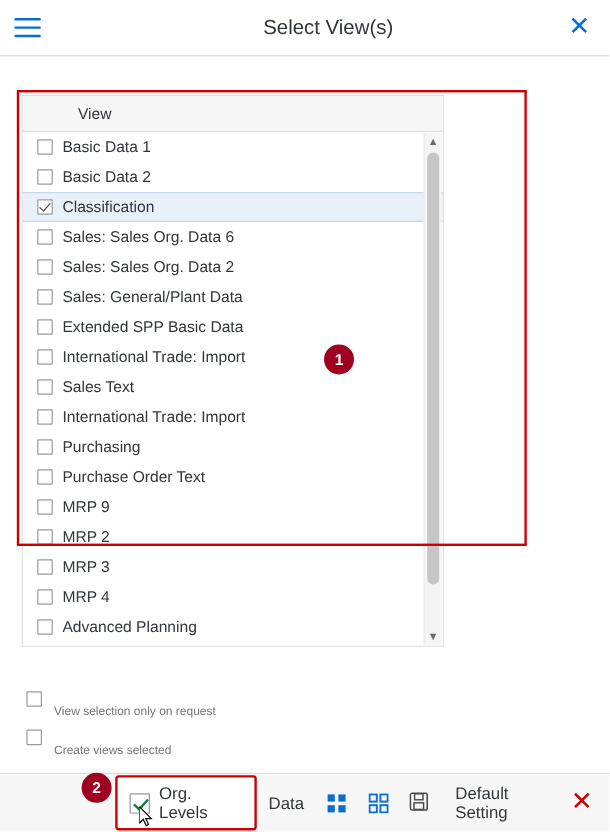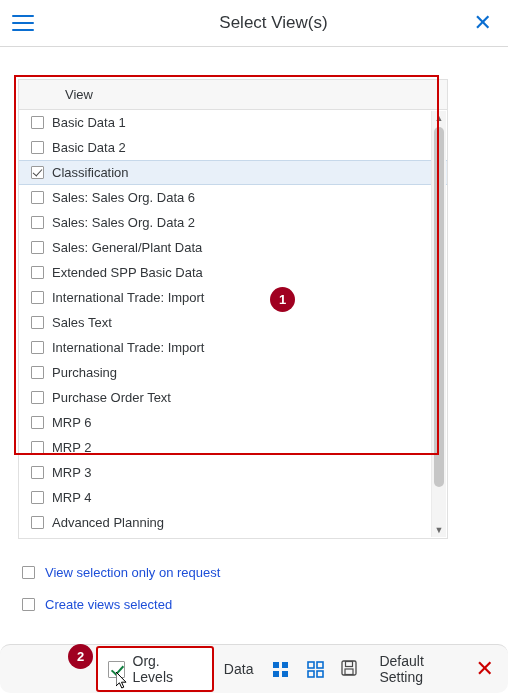--- a/index.html
+++ b/index.html
@@ -66,21 +66,21 @@
   .content {
     position: relative;
     padding: 0;
   }
 
   
   .table-panel {
     position: absolute;
     left: 18px;
     top: 32px;
-    width: 430px;
+    width: 352px;
     height: 460px;
     border: 1px solid #e0e0e0;
     background: #ffffff;
     box-sizing: border-box;
     overflow: hidden;
   }
   .table-head {
     height: 30px;
     background: #f7f7f7;
     border-bottom: 1px solid #e0e0e0;
@@ -202,36 +202,35 @@
   .badge-1 { left: 270px; top: 240px; }
 
   
   .opt-row {
     position: absolute;
     left: 22px;
     display: flex;
     align-items: center;
   }
   .opt-row .cb { margin-left: 0; margin-right: 10px; }
-  .opt-row .opt-label { font-size: 13px; color: #1d4ed8; }
+  .opt-row .opt-label { font-size: 10px; color: #737373; margin-top: 23px; }
   .opt1 { top: 518px; }
   .opt2 { top: 550px; }
 
   
   .footer {
     position: absolute;
     left: 0;
     right: 0;
     bottom: 0;
     height: 48px;
     background: #f7f7f7;
     border-top: 1px solid #dcdcdc;
     display: flex;
     align-items: center;
-    border-radius: 10px;
   }
   .footer-inner {
     display: flex;
     align-items: center;
     margin-left: 96px;
     gap: 0px;
   }
   .btn-org {
     display: flex;
     align-items: center;
@@ -371,21 +370,21 @@
         <div class="row">
           <div class="cb"></div>
           <div class="row-label">Purchasing</div>
         </div>
         <div class="row">
           <div class="cb"></div>
           <div class="row-label">Purchase Order Text</div>
         </div>
         <div class="row">
           <div class="cb"></div>
-          <div class="row-label">MRP 6</div>
+          <div class="row-label">MRP 9</div>
         </div>
         <div class="row">
           <div class="cb"></div>
           <div class="row-label">MRP 2</div>
         </div>
         <div class="row">
           <div class="cb"></div>
           <div class="row-label">MRP 3</div>
         </div>
         <div class="row">

